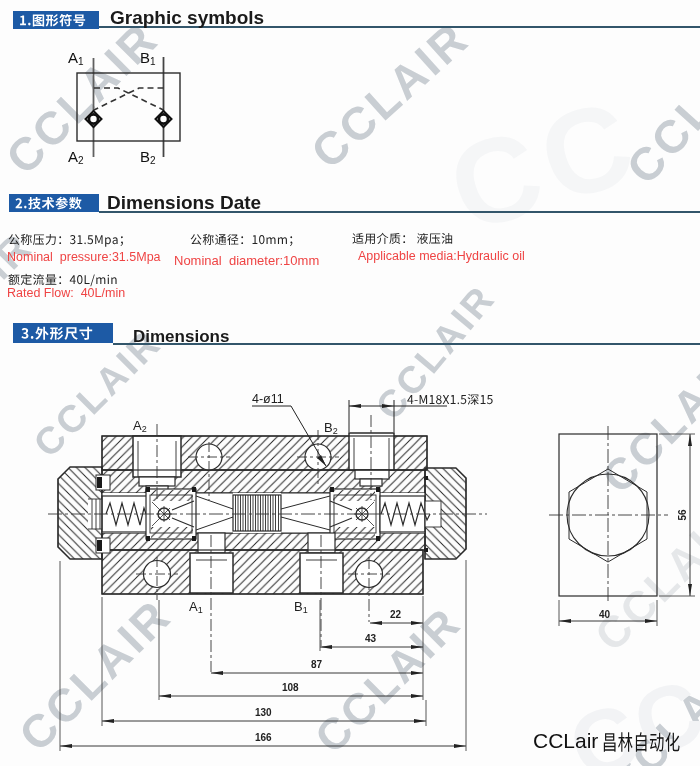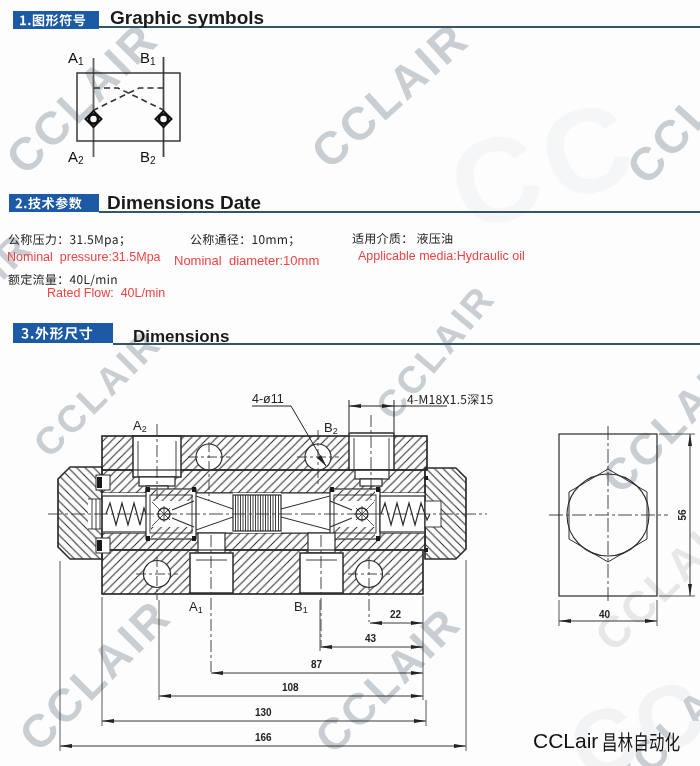--- a/index.html
+++ b/index.html
@@ -49,21 +49,21 @@
 <div class="hdreng" style="left:110px;top:7px;">Graphic symbols</div>
 
 <div class="hdrblock" style="left:9px;top:194px;width:90px;height:18px;"></div>
 
 <div class="hdrline" style="left:99px;top:211px;width:601px;"></div>
 
 <div class="hdreng" style="left:107px;top:192px;">Dimensions Date</div>
 
 <div class="param" style="left:7px;top:250px;font-size:12.5px;">Nominal&nbsp; pressure:31.5Mpa</div>
 
-<div class="param" style="left:7px;top:286px;font-size:12.5px;margin-left:40px;">Rated Flow:&nbsp; 40L/min</div>
+<div class="param" style="left:7px;top:286px;font-size:12.5px;">Rated Flow:&nbsp; 40L/min</div>
 
 <div class="param" style="left:174px;top:253px;font-size:13px;">Nominal&nbsp; diameter:10mm</div>
 
 <div class="param" style="left:358px;top:249px;font-size:12.5px;">Applicable media:Hydraulic oil</div>
 
 <div class="hdrblock" style="left:13px;top:323px;width:100px;height:20px;"></div>
 
 <div class="hdrline" style="left:113px;top:343px;width:587px;"></div>
 
 <div class="hdreng" style="left:133px;top:327px;font-size:17px;">Dimensions</div>

